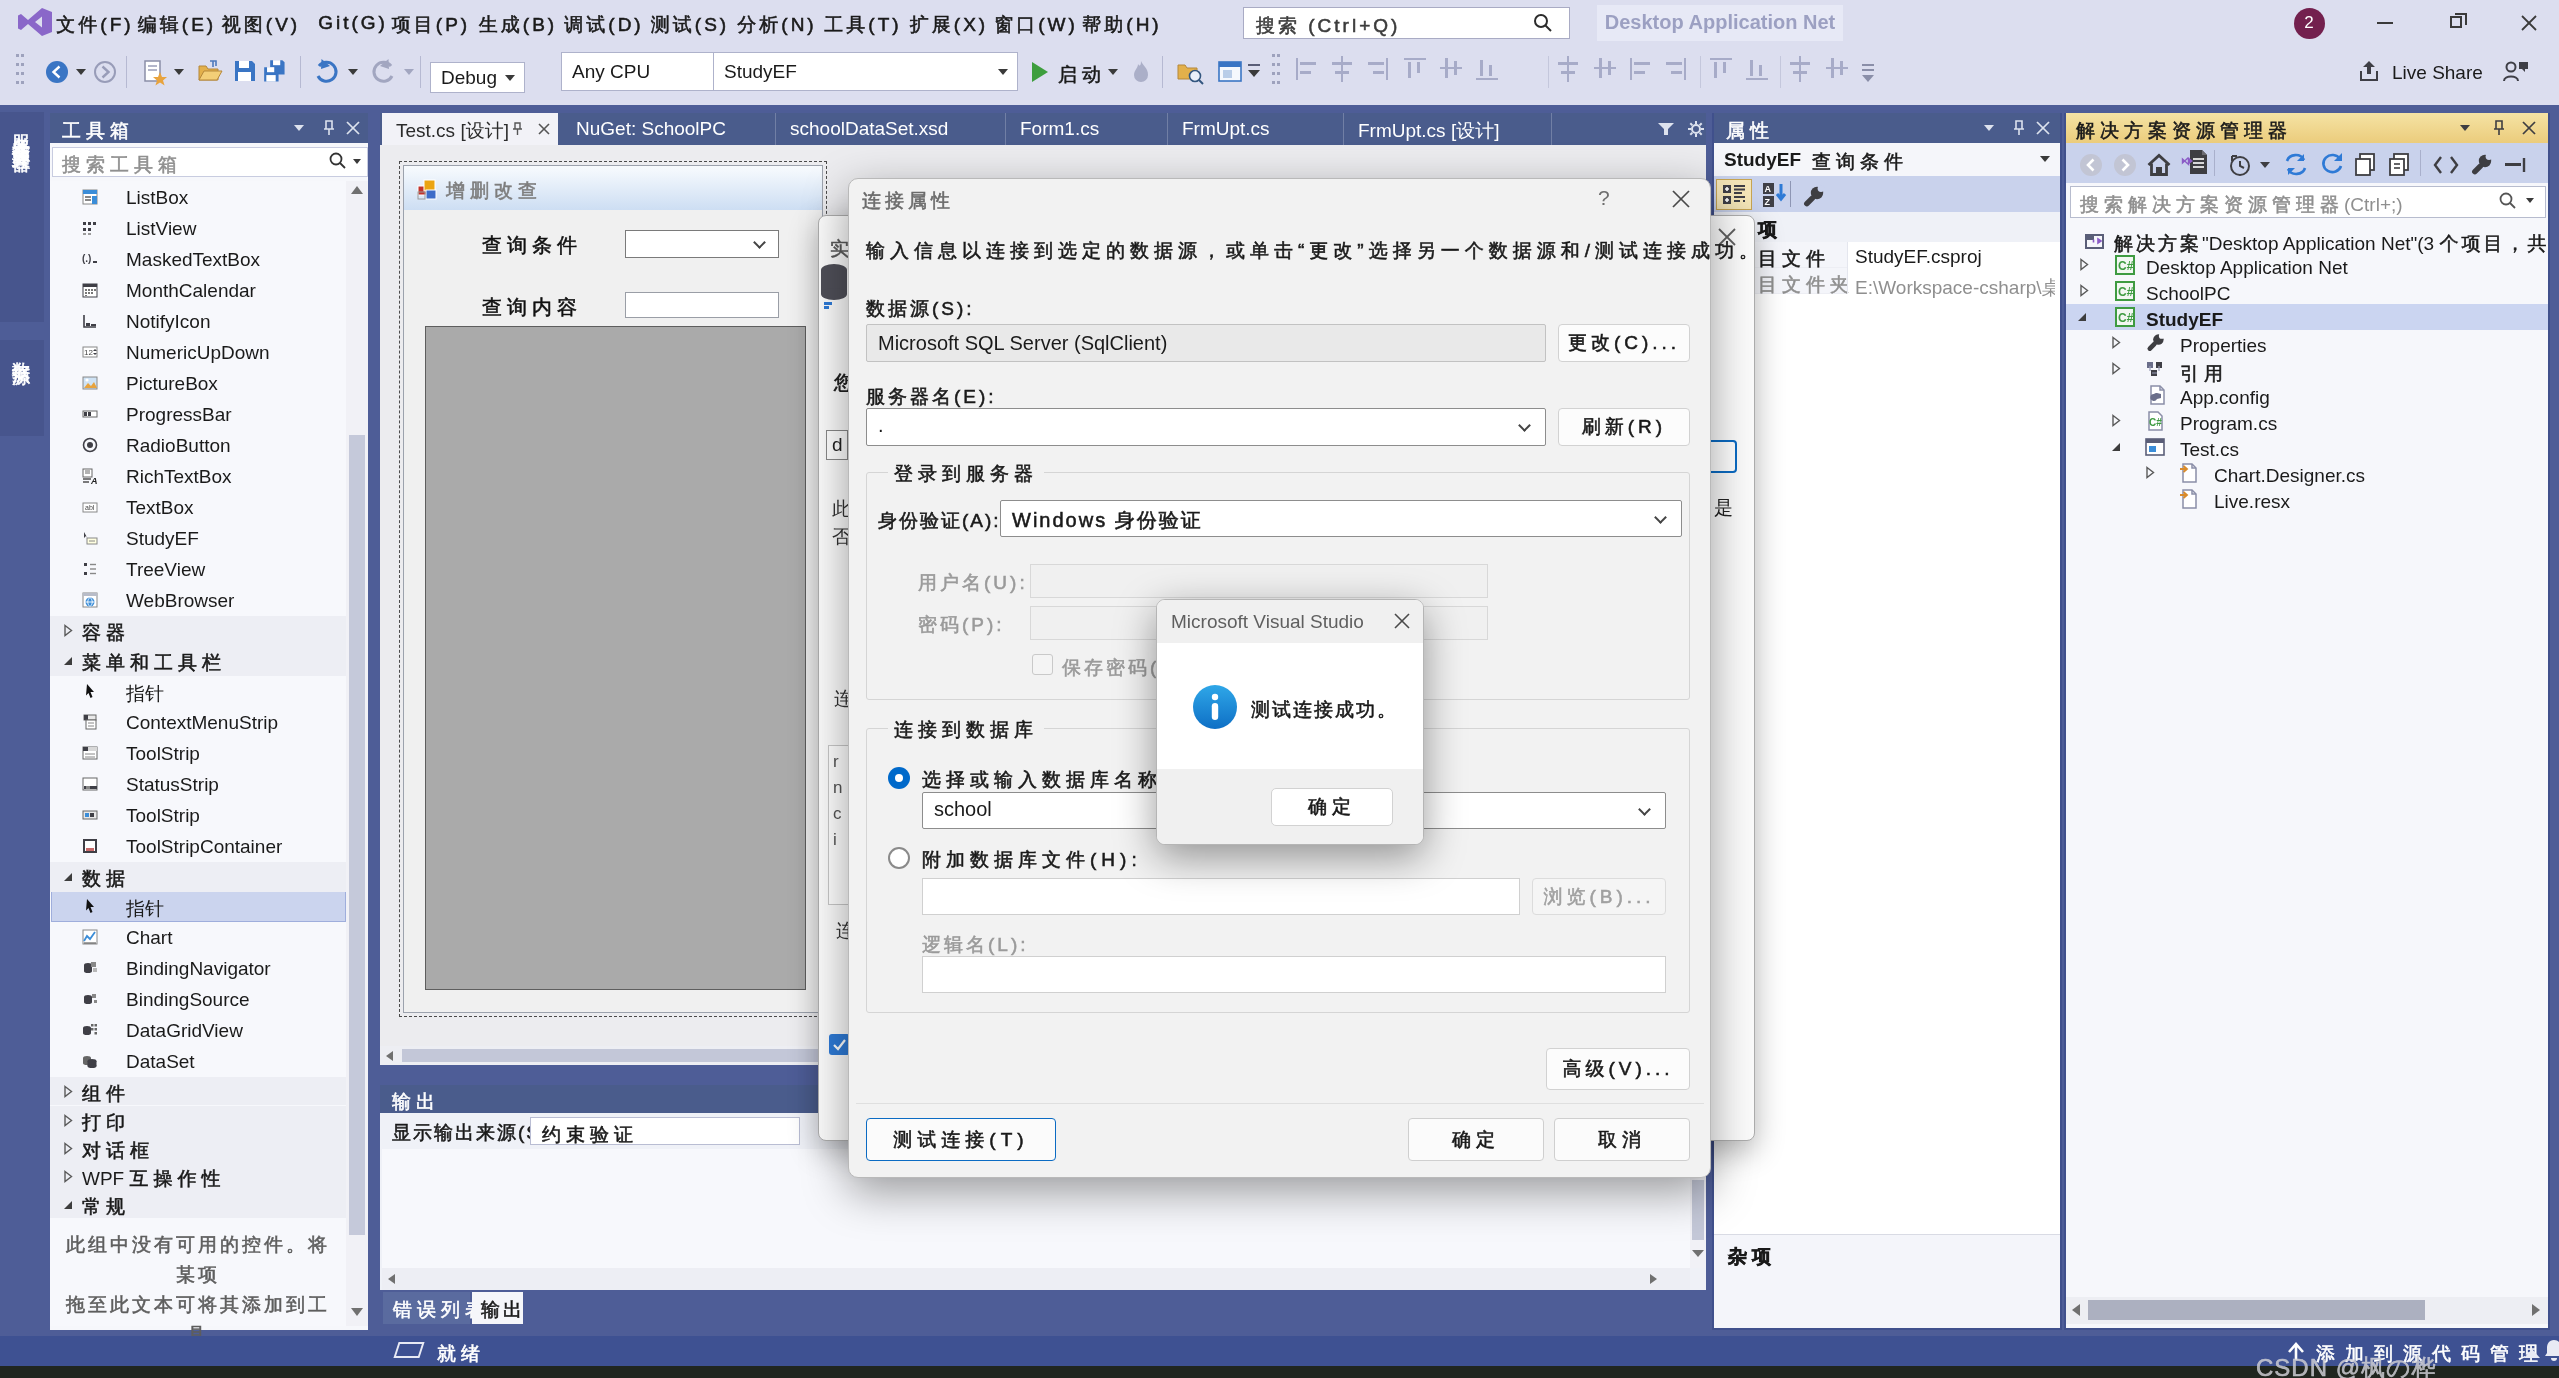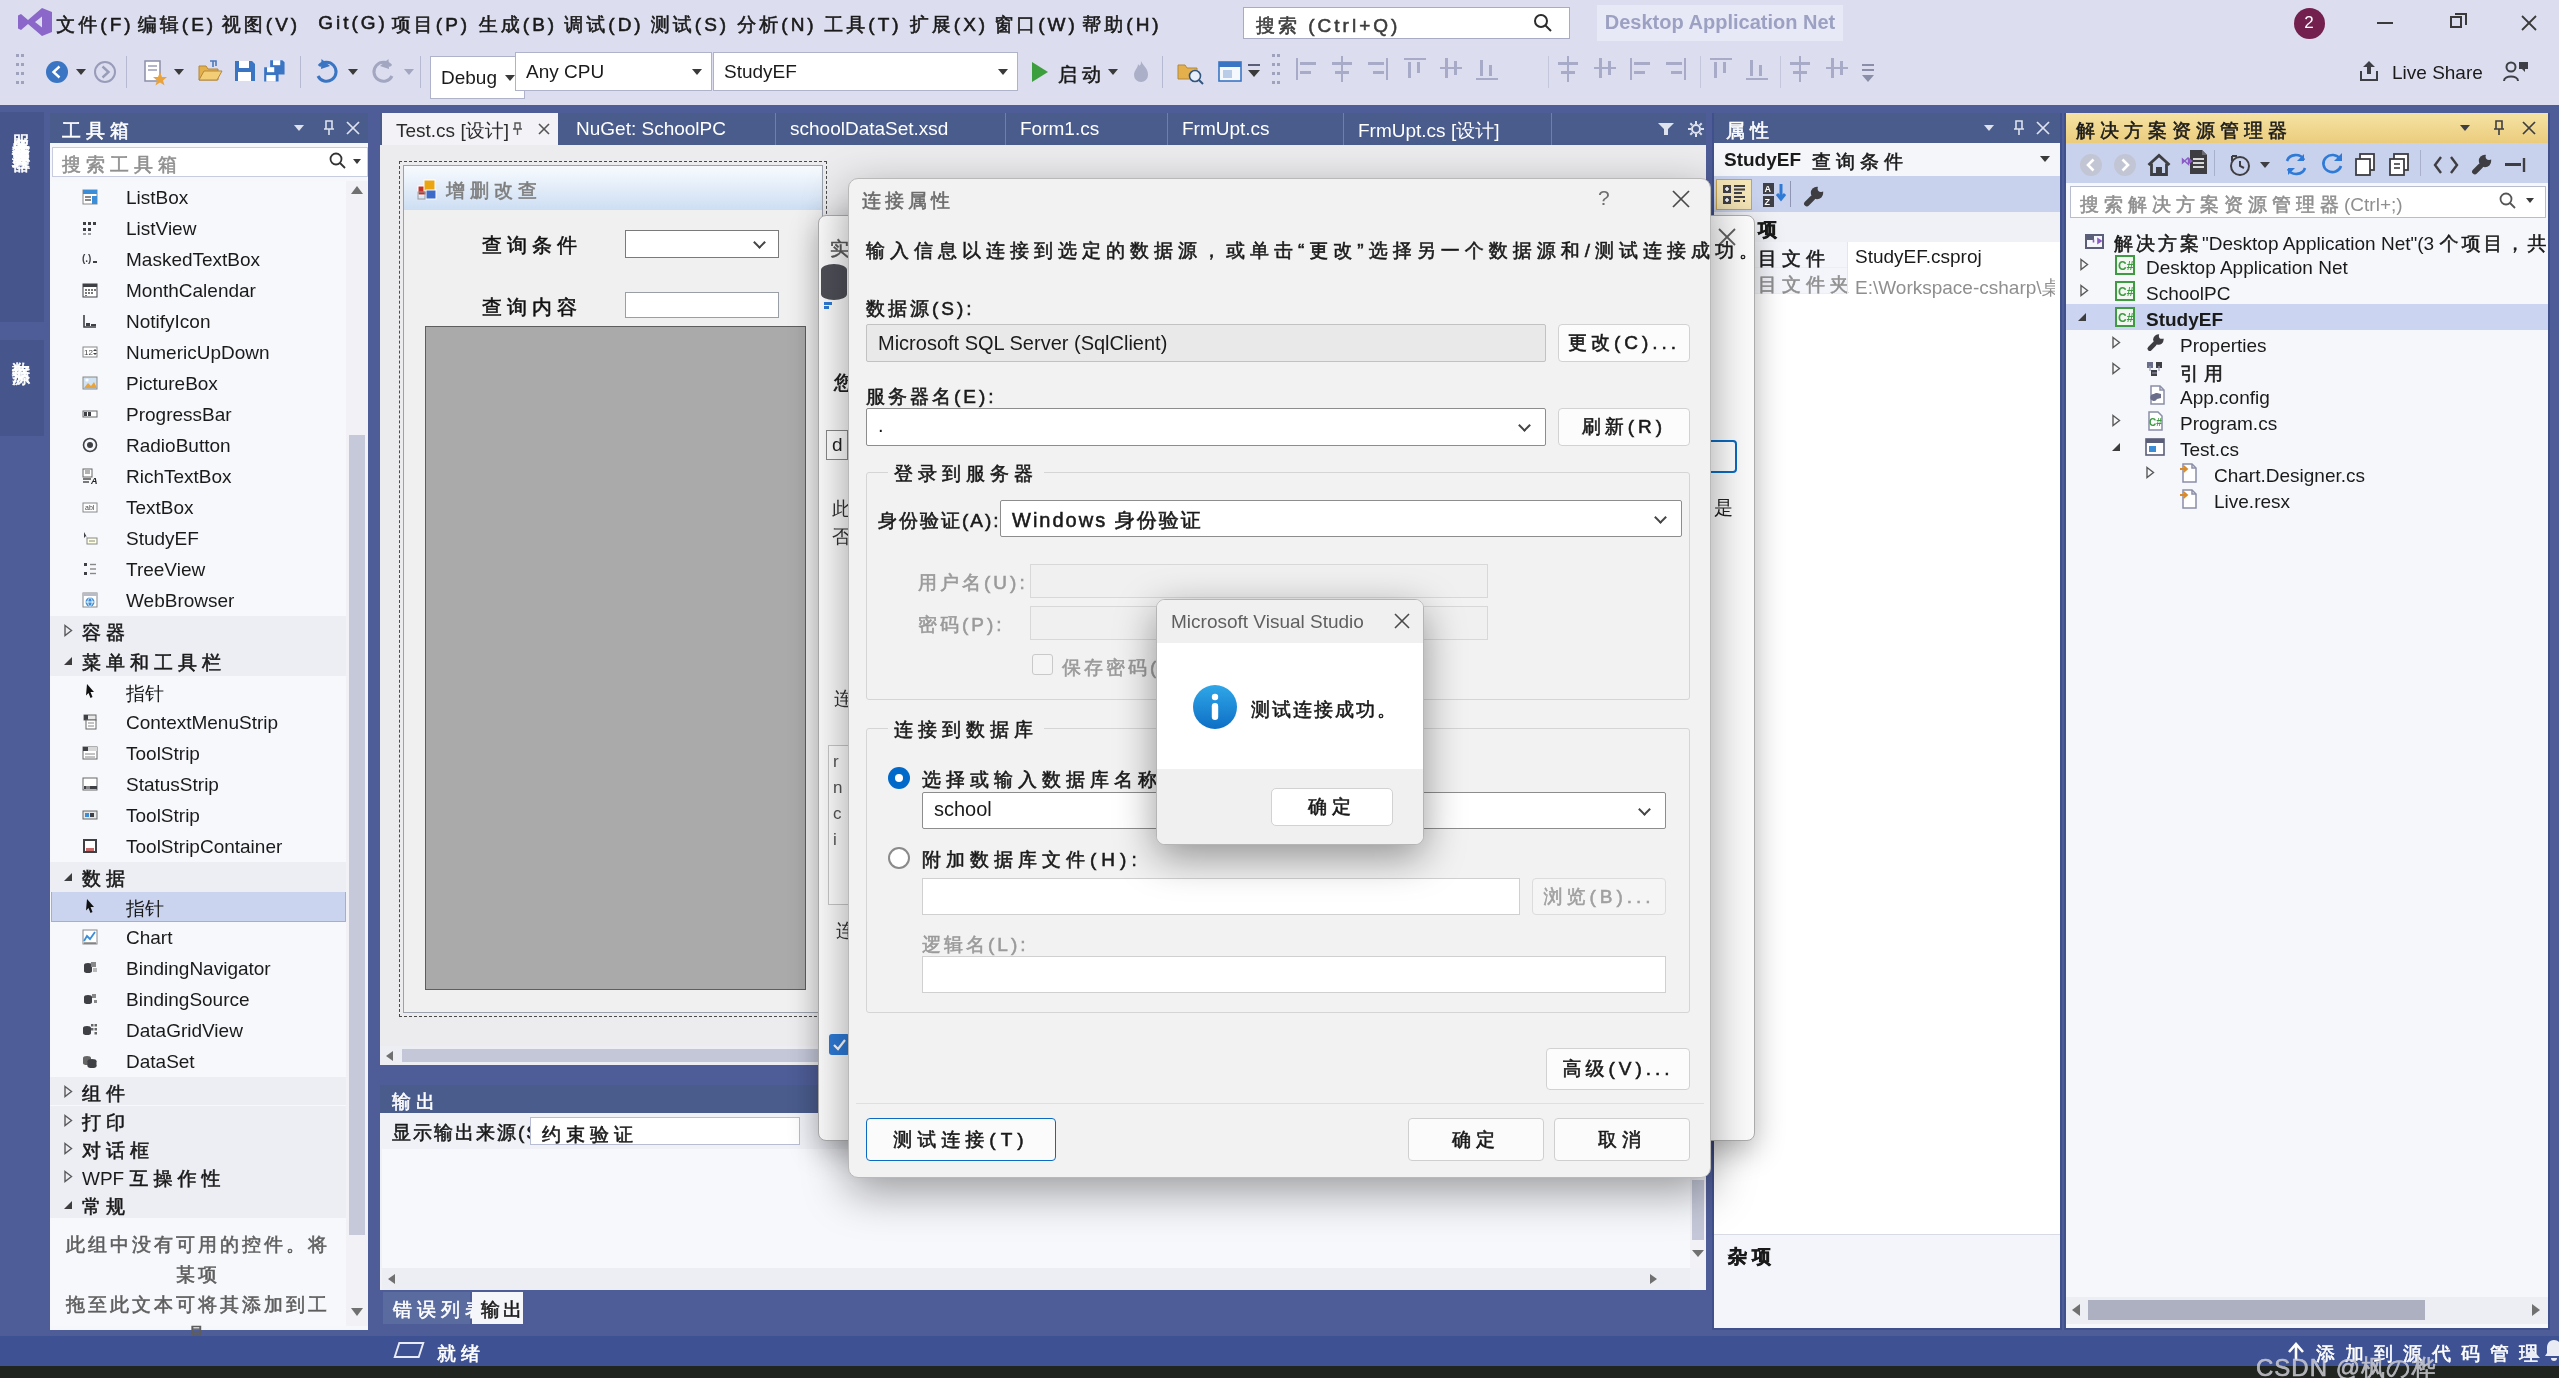--- a/index.html
+++ b/index.html
@@ -108,25 +108,25 @@
   </svg>
 <div class="abs caret" style="left:348px;top:69px"></div>
 <svg class="abs" style="left:368px;top:57px" width="30" height="29" viewBox="0 0 30 29">
     <g transform="scale(-1,1) translate(-30,0)">
       <path d="M7 9 A 9.5 9.5 0 1 1 6 19" fill="none" stroke="#A2A6C0" stroke-width="3"></path>
       <path d="M9.5 2 L9 12 L18 9 Z" fill="#A2A6C0"></path>
     </g>
   </svg>
 <div class="abs caret" style="left:404px;top:69px;border-top-color:#A2A6C0"></div>
 <div class="abs sep" style="left:420px;top:56px;height:32px"></div>
-<div class="abs combo" style="left:430px;top:56px;width:95px;height:43px">
+<div class="abs combo" style="left:430px;top:62px;width:95px;height:31px">
     <div class="lbl">Debug</div>
     <div class="caret" style="margin-right:9px"></div>
   </div>
-<div class="abs combo" style="left:515px;top:52px;width:197px;height:39px">
+<div class="abs combo" style="left:561px;top:52px;width:197px;height:39px">
     <div class="lbl">Any CPU</div>
     <div class="caret" style="margin-right:9px"></div>
   </div>
 <div class="abs combo" style="left:713px;top:52px;width:305px;height:39px">
     <div class="lbl">StudyEF</div>
     <div class="caret" style="margin-right:9px"></div>
   </div>
 <div class="abs" style="left:1032px;top:62px;width:0;height:0;border-top:10px solid transparent;border-bottom:10px solid transparent;border-left:16px solid #3D9E3D"></div>
 <div class="abs t19 ls6" style="left:1058px;top:62px">启动</div>
 <div class="abs caret" style="left:1108px;top:69px"></div>

